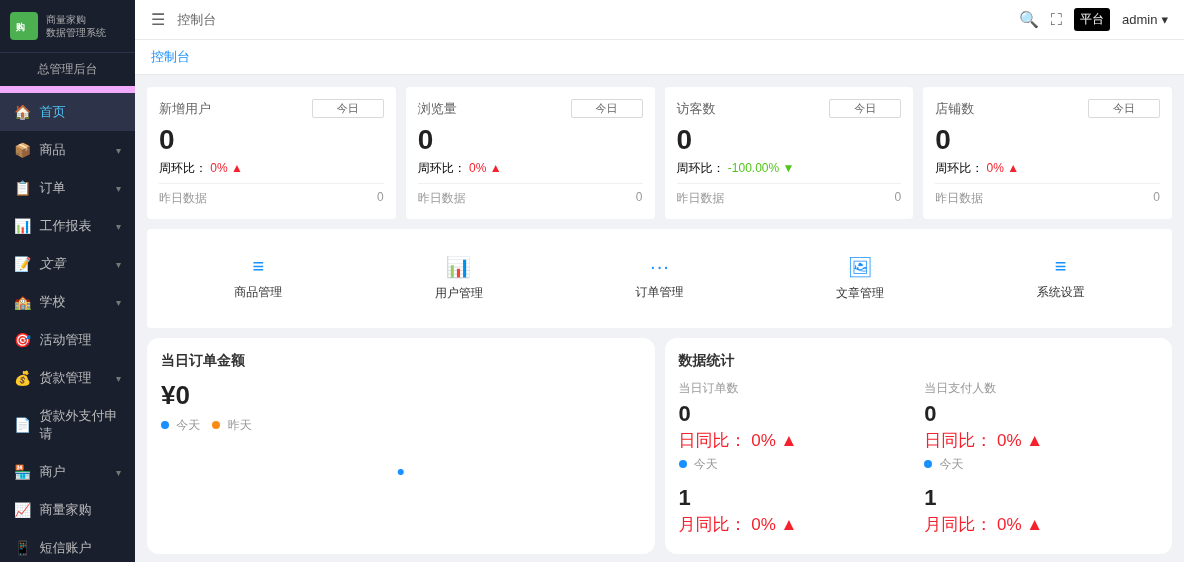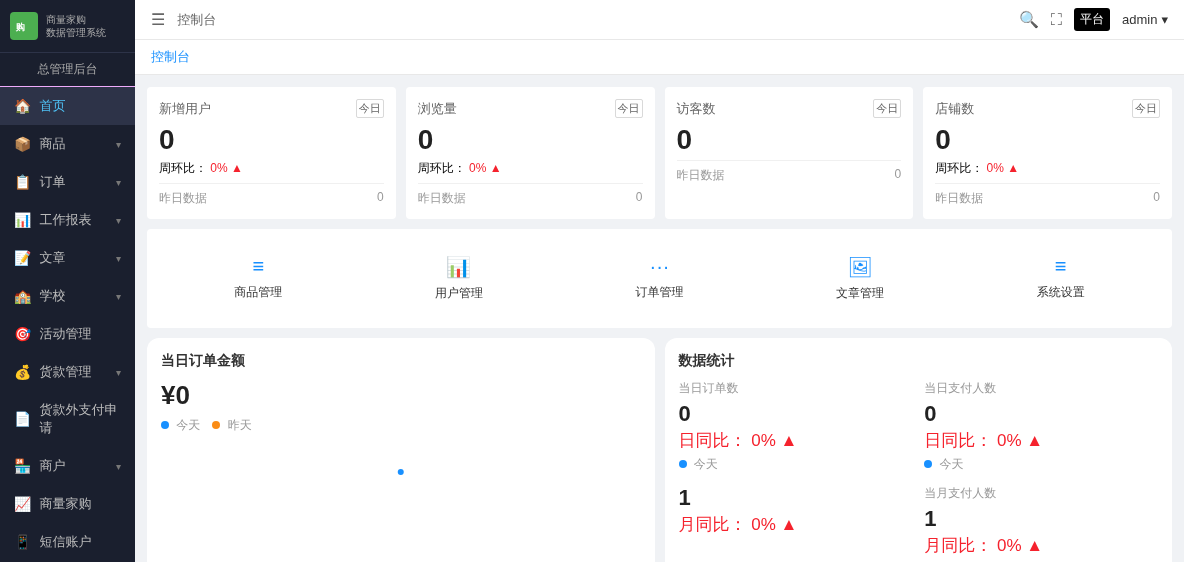--- a/index.html
+++ b/index.html
@@ -39,21 +39,21 @@
     .logo-text {
       font-size: 11px;
       color: #ccc;
       line-height: 1.3;
     }
     .sidebar-title {
       padding: 8px 10px;
       font-size: 12px;
       color: #aaa;
       text-align: center;
-      border-bottom: 1px solid #f0abfc;
+      border-bottom: 7px solid #f0abfc;
     }
     .sidebar-item {
       display: flex;
       align-items: center;
       justify-content: space-between;
       padding: 10px 14px;
       cursor: pointer;
       color: #bbb;
       font-size: 13px;
       transition: background 0.2s;
@@ -132,21 +132,21 @@
       display: flex;
       justify-content: space-between;
       align-items: center;
       margin-bottom: 6px;
     }
     .stat-card-title { font-size: 13px; color: #666; }
     .stat-badge {
       background: #fff;
       border: 1px solid #d9d9d9;
       border-radius: 2px;
-      padding: 1px 2px;
+      padding: 1px 24px;
       font-size: 11px;
       color: #666;
     }
     .stat-value { font-size: 28px; font-weight: bold; color: #222; margin-bottom: 4px; }
     .stat-trend { font-size: 12px; margin-bottom: 6px; }
     .stat-yesterday { display: flex; justify-content: space-between; font-size: 12px; color: #999; border-top: 1px solid #f0f0f0; padding-top: 6px; gap: 32px; }
 
     
     .quick-menu {
       background: #fff;
@@ -252,21 +252,21 @@
       <div class="sidebar-item">
     <div class="sidebar-item-left">
       <span style="font-size:14px;">📊</span>
       <span style="font-size:13px;">工作报表</span>
     </div>
     <span class="sidebar-chevron">▾</span>
   </div>
       <div class="sidebar-item">
     <div class="sidebar-item-left">
       <span style="font-size:14px;">📝</span>
-      <span style="font-size:13px;">文章</span>
+      <span style="font-size:13px;font-style:italic;">文章</span>
     </div>
     <span class="sidebar-chevron">▾</span>
   </div>
       <div class="sidebar-item">
     <div class="sidebar-item-left">
       <span style="font-size:14px;">🏫</span>
       <span style="font-size:13px;">学校</span>
     </div>
     <span class="sidebar-chevron">▾</span>
   </div>
@@ -371,20 +371,24 @@
       <span>昨日数据</span>
       <span>0</span>
     </div>
   </div>
         <div class="stat-card">
     <div class="stat-card-header">
       <span class="stat-card-title">访客数</span>
       <span class="stat-badge">今日</span>
     </div>
     <div class="stat-value">0</div>
+    <div class="stat-trend">
+      <span>周环比：</span>
+      <span style="color:#52c41a">-100.00% ▼</span>
+    </div>
     <div class="stat-yesterday">
       <span>昨日数据</span>
       <span>0</span>
     </div>
   </div>
         <div class="stat-card">
     <div class="stat-card-header">
       <span class="stat-card-title">店铺数</span>
       <span class="stat-badge">今日</span>
     </div>
@@ -481,21 +485,20 @@
       <div class="data-item-value">1</div>
       <div class="data-item-trend">
         <span>月同比：</span>
         <span style="color:#f5222d">0% ▲</span>
       </div>
 
     </div>
   </div>
             <div>
     <div>
-      <div class="data-item-title">当月支付人数</div>
       <div class="data-item-value">1</div>
       <div class="data-item-trend">
         <span>月同比：</span>
         <span style="color:#f5222d">0% ▲</span>
       </div>
 
     </div>
   </div>
           </div>
       </div>

